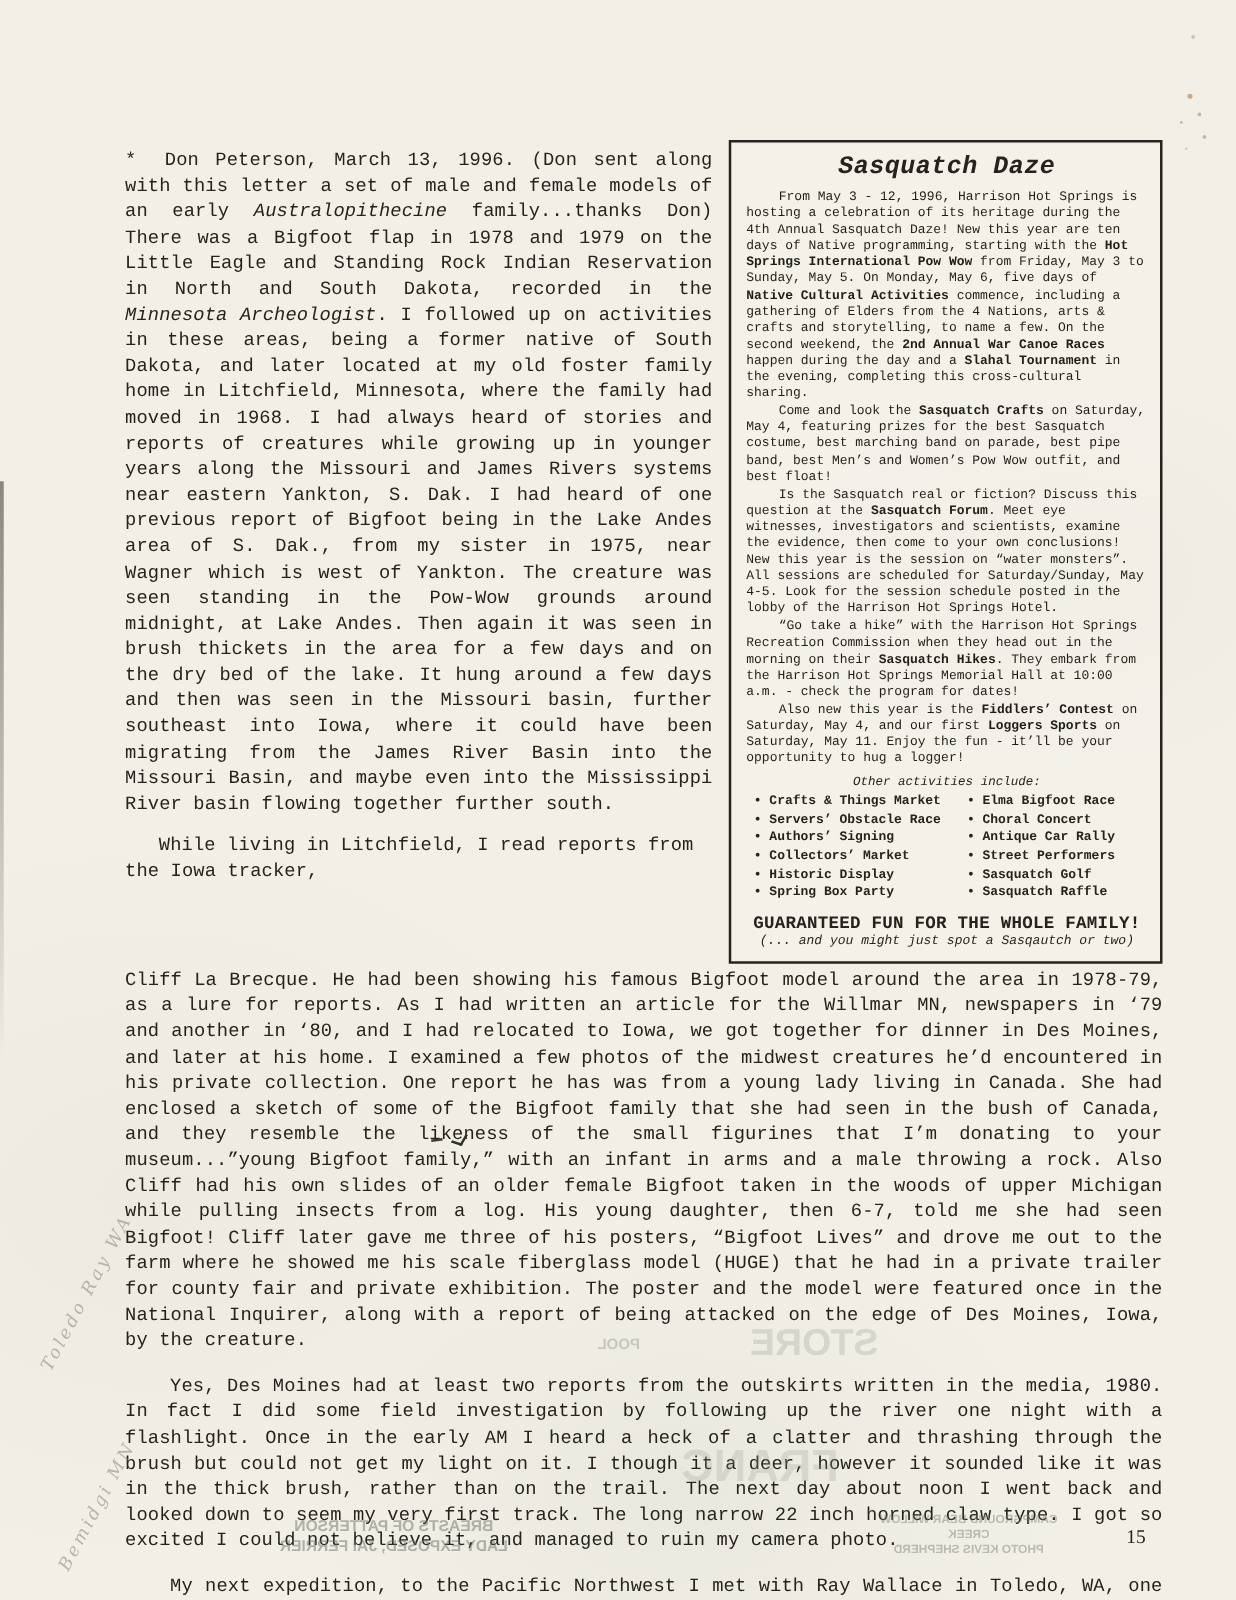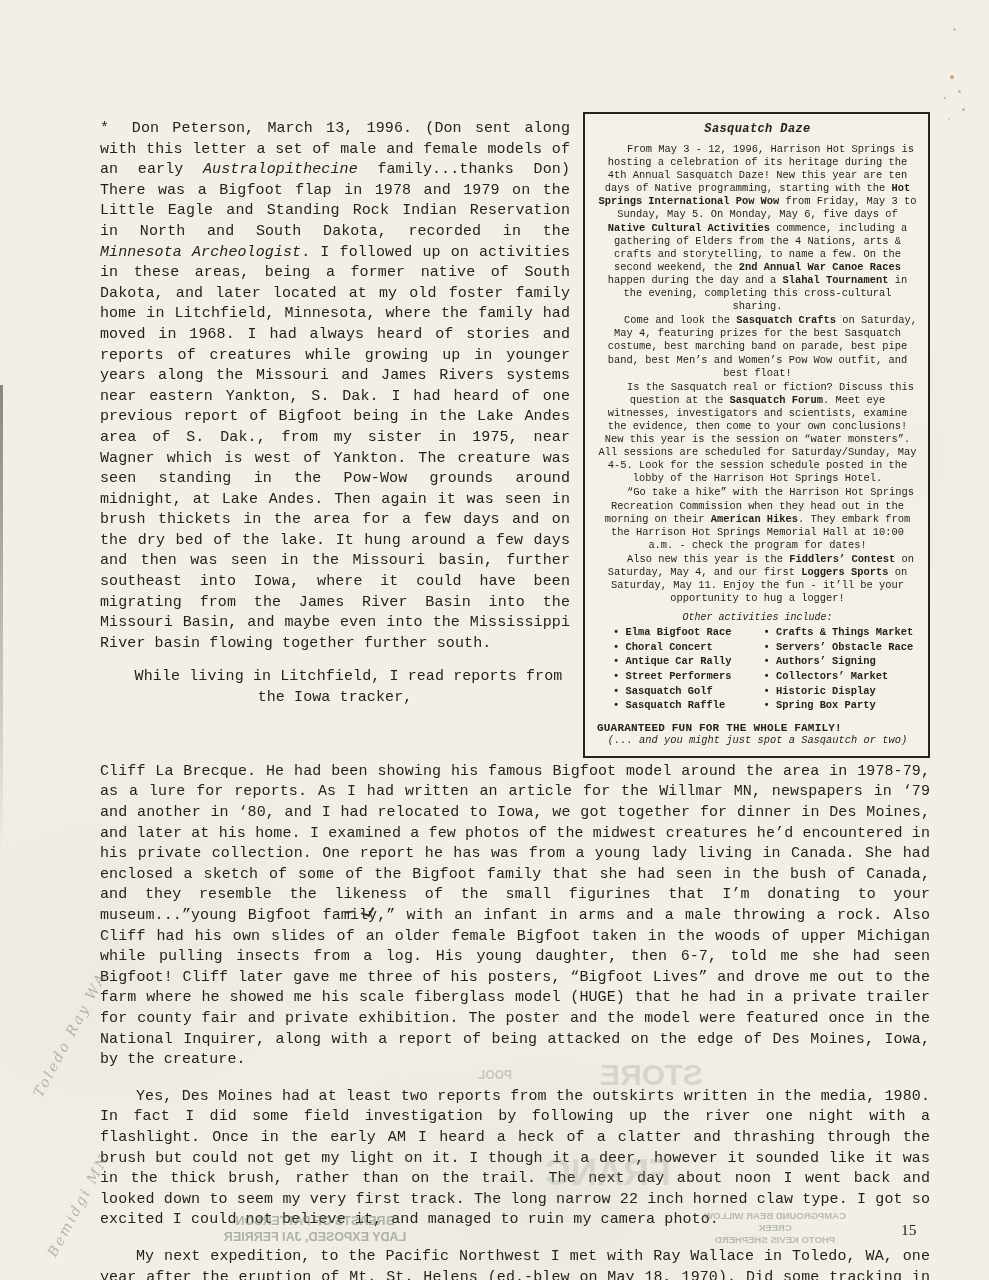--- a/index.html
+++ b/index.html
@@ -11,42 +11,42 @@
       radial-gradient(ellipse 500px 380px at 12% 75%, rgba(200,196,180,0.12), transparent 75%),
       #f2efe7;
     font-family:"Liberation Serif","DejaVu Serif",serif;
     color:#26231f;
   }
   .content{position:absolute;left:100px;top:112px;width:830px;font-family:Liberation Mono, monospace;}
   .row{display:flex;align-items:flex-start;}
   .leftcol{flex:1 1 auto;padding-right:13px;}
   .para{margin:0;font-size:15px;line-height:20.6px;text-align:justify;letter-spacing:.1px;}
   .p1{margin-top:7px;}
-  .p2lead{margin-top:13px;text-indent:27px;text-align:center;}
+  .p2lead{margin-top:13px;text-indent:27px;text-align:left;}
   .rest{margin-top:4px;}
   .ind{text-indent:36px;margin-top:16px;}
   .lastp{margin-top:22px;}
   .it{font-style:italic;}
   .bd{font-weight:bold;}
 
   
   .sidebox{
     flex:0 0 347px;width:347px;box-sizing:border-box;
     border:2px solid #262320;background:rgba(244,241,233,0.6);
     padding:6px 10px 10px 12px;
   }
-  .boxtitle{margin:2px 0 7px 0;text-align:center;font-size:12px;font-weight:bold;font-style:italic;letter-spacing:.4px;}
-  .bp{margin:0 0 1px 0;font-size:10.4px;line-height:13.1px;text-indent:26px;text-align:center;color:#211e1a;}
+  .boxtitle{margin:2px 0 7px 0;text-align:center;font-size:20px;font-weight:bold;font-style:italic;letter-spacing:.4px;}
+  .bp{margin:0 0 1px 0;font-size:10.4px;line-height:13.1px;text-indent:26px;text-align:left;color:#211e1a;}
   .acts-head{margin:7px 0 2px 0;text-align:center;font-style:italic;font-size:10px;}
   .acts{display:flex;}
   .acts-col{width:50%;font-size:10.4px;font-weight:bold;line-height:14.6px;}
   .acts-left{padding-left:16px;box-sizing:border-box;}
   .acts-right{padding-left:6px;box-sizing:border-box;}
   .act::before{content:"• ";}
-  .boxfoot-b{margin-top:9px;font-weight:bold;font-size:11px;letter-spacing:.2px;}
+  .boxfoot-b{margin-top:9px;text-align:center;font-weight:bold;font-size:14px;letter-spacing:.2px;}
   .boxfoot-i{text-align:center;font-style:italic;font-size:10.4px;}
 
   
   .pagenum{position:absolute;left:901px;top:1221px;font-size:15.5px;}
 
   
   .edge-strip{position:absolute;left:0;top:385px;width:3px;height:465px;
     background:linear-gradient(to bottom,rgba(55,48,40,.55),rgba(55,48,40,.18) 70%,transparent);}
   .stain{position:absolute;border-radius:50%;}
   .s1{left:950px;top:75px;width:4px;height:4px;background:rgba(168,106,52,.55);}
@@ -95,39 +95,39 @@
     <div class="row">
       <div class="leftcol">
         <p class="para p1"><span>*  Don Peterson, March 13, 1996.  (Don sent along with this letter a set of male and female models of an early </span><span class="it">Australopithecine</span><span> family...thanks Don)  There was a Bigfoot flap in 1978 and 1979 on the Little Eagle and Standing Rock Indian Reservation in North and South Dakota, recorded in the </span><span class="it">Minnesota Archeologist</span><span>.  I followed up on activities in these areas, being a former native of South Dakota, and later located at my old foster family home in Litchfield, Minnesota, where the family had moved in 1968.  I had always heard of stories and reports of creatures while growing up in younger years along the Missouri and James Rivers systems near eastern Yankton, S. Dak.  I had heard of one previous report of Bigfoot being in the Lake Andes area of S. Dak., from my sister in 1975, near Wagner which is west of Yankton.  The creature was seen standing in the Pow-Wow grounds around midnight, at Lake Andes.  Then again it was seen in brush thickets in the area for a few days and on the dry bed of the lake.  It hung around a few days and then was seen in the Missouri basin, further southeast into Iowa, where it could have been migrating from the James River Basin into the Missouri Basin, and maybe even into the Mississippi River basin flowing together further south.</span></p>
         <p class="para p2lead">While living in Litchfield, I read reports from the Iowa tracker,</p>
       </div>
       <aside class="sidebox">
         <h2 class="boxtitle">Sasquatch Daze</h2>
         <p class="bp"><span>From May 3 - 12, 1996, Harrison Hot Springs is hosting a celebration of its heritage during the 4th Annual Sasquatch Daze! New this year are ten days of Native programming, starting with the </span><span class="bd">Hot Springs International Pow Wow</span><span> from Friday, May 3 to Sunday, May 5. On Monday, May 6, five days of </span><span class="bd">Native Cultural Activities</span><span> commence, including a gathering of Elders from the 4 Nations, arts &amp; crafts and storytelling, to name a few. On the second weekend, the </span><span class="bd">2nd Annual War Canoe Races</span><span> happen during the day and a </span><span class="bd">Slahal Tournament</span><span> in the evening, completing this cross-cultural sharing.</span></p>
         <p class="bp"><span>Come and look the </span><span class="bd">Sasquatch Crafts</span><span> on Saturday, May 4, featuring prizes for the best Sasquatch costume, best marching band on parade, best pipe band, best Men’s and Women’s Pow Wow outfit, and best float!</span></p>
         <p class="bp"><span>Is the Sasquatch real or fiction? Discuss this question at the </span><span class="bd">Sasquatch Forum</span><span>.  Meet eye witnesses, investigators and scientists, examine the evidence, then come to your own conclusions! New this year is the session on “water monsters”. All sessions are scheduled for Saturday/Sunday, May 4-5. Look  for the session schedule posted in the lobby of the Harrison Hot Springs Hotel.</span></p>
-        <p class="bp"><span>“Go take a hike” with the Harrison Hot Springs Recreation Commission when they head out in the morning on their </span><span class="bd">American Hikes</span><span>. They embark from the Harrison Hot Springs Memorial Hall at 10:00 a.m. - check the program for dates!</span></p>
+        <p class="bp"><span>“Go take a hike” with the Harrison Hot Springs Recreation Commission when they head out in the morning on their </span><span class="bd">Sasquatch Hikes</span><span>. They embark from the Harrison Hot Springs Memorial Hall at 10:00 a.m. - check the program for dates!</span></p>
         <p class="bp"><span>Also new this year is the </span><span class="bd">Fiddlers’ Contest</span><span> on Saturday, May 4, and our first </span><span class="bd">Loggers Sports</span><span> on Saturday, May 11. Enjoy the fun - it’ll be your opportunity to hug a logger!</span></p>
         <div class="acts-head">Other activities include:</div>
         <div class="acts">
+          <div class="acts-col acts-right">
+              <div class="act">Crafts &amp; Things Market</div>
+              <div class="act">Servers’ Obstacle Race</div>
+              <div class="act">Authors’ Signing</div>
+              <div class="act">Collectors’ Market</div>
+              <div class="act">Historic Display</div>
+              <div class="act">Spring Box Party</div>
+            </div>
           <div class="acts-col acts-left">
               <div class="act">Elma Bigfoot Race</div>
               <div class="act">Choral Concert</div>
               <div class="act">Antique Car Rally</div>
               <div class="act">Street Performers</div>
               <div class="act">Sasquatch Golf</div>
               <div class="act">Sasquatch Raffle</div>
-            </div>
-          <div class="acts-col acts-right">
-              <div class="act">Crafts &amp; Things Market</div>
-              <div class="act">Servers’ Obstacle Race</div>
-              <div class="act">Authors’ Signing</div>
-              <div class="act">Collectors’ Market</div>
-              <div class="act">Historic Display</div>
-              <div class="act">Spring Box Party</div>
             </div>
         </div>
         <div class="boxfoot-b">GUARANTEED FUN FOR THE WHOLE FAMILY!</div>
         <div class="boxfoot-i">(... and you might just spot a Sasqautch or two)</div>
       </aside>
     </div>
     <p class="para rest">Cliff La Brecque.  He had been showing his famous Bigfoot model around the area in 1978-79, as a lure for reports.  As I had written an article for the Willmar MN, newspapers in ‘79 and another in ‘80, and I had relocated to Iowa, we got together for dinner in Des Moines, and later at his home.  I examined a few photos of the midwest creatures he’d encountered in his private collection.  One report he has was from a young lady living in Canada.  She had enclosed a sketch of some of the Bigfoot family that she had seen in the bush of Canada, and they resemble the likeness of the small figurines that I’m donating to your museum...”young Bigfoot family,” with an infant in arms and a male throwing a rock.  Also Cliff had his own slides of an older female Bigfoot taken in the woods of upper Michigan while pulling insects from a log.  His young daughter, then 6-7, told me she had seen Bigfoot!  Cliff later gave me three of his posters, “Bigfoot Lives”  and drove me out to the farm where he showed me his scale fiberglass model (HUGE) that he had in a private trailer for county fair and private exhibition.  The poster and the model were featured once in the National Inquirer, along with a report of being attacked on the edge of Des Moines, Iowa, by the creature.</p>
     <p class="para ind">Yes, Des Moines had at least two reports from the outskirts written in the media, 1980.  In fact I did some field investigation by following up the river one night with a flashlight.  Once in the early AM I heard a heck of a clatter and thrashing through the brush but could not get my light on it.  I though it a deer, however it sounded like it was in the thick brush, rather than on the trail.  The next day about noon I went back and looked down to seem my very first track.  The long narrow 22 inch horned claw type.  I got so excited I could not believe it, and managed to ruin my camera photo.</p>
     <p class="para ind">My next expedition, to the Pacific Northwest I met with Ray Wallace in Toledo, WA, one year after the eruption of Mt. St. Helens (ed.-blew on May 18, 1970).  Did some tracking in the Brinson Hollow and Vader area (WA) with Ron Shaffer group from Ohio.  All in all, I can say that at least one creature does compare the same as the La Brecque private slides, and that was the Ray Wallace reel to reel creature.  While in Toledo, WA, I gave a mounted poster of “Bigfoot Lives: to the high school teacher there, and put another one in the Loggers Landing bar.  If you’ve seen the movie, “Harry and the Henderson’s,” look closely over the museum owner’s shoulder and you’ll see the poster Bigfoot Lives, copyrighted by La Brecque.</p>
     <p class="para ind lastp">Then the day the space shuttle blew up, (Challenger, Jan. 28, 1986), I was on a five-state radio chat-about program out of Bemidgi (Paul Bunyan Country) in northern Minnesota, and one call-in discussion from the year previous told of something that sounded like a South American ground sloth walking upright, that they drove out of a very woodsy area.</p>

